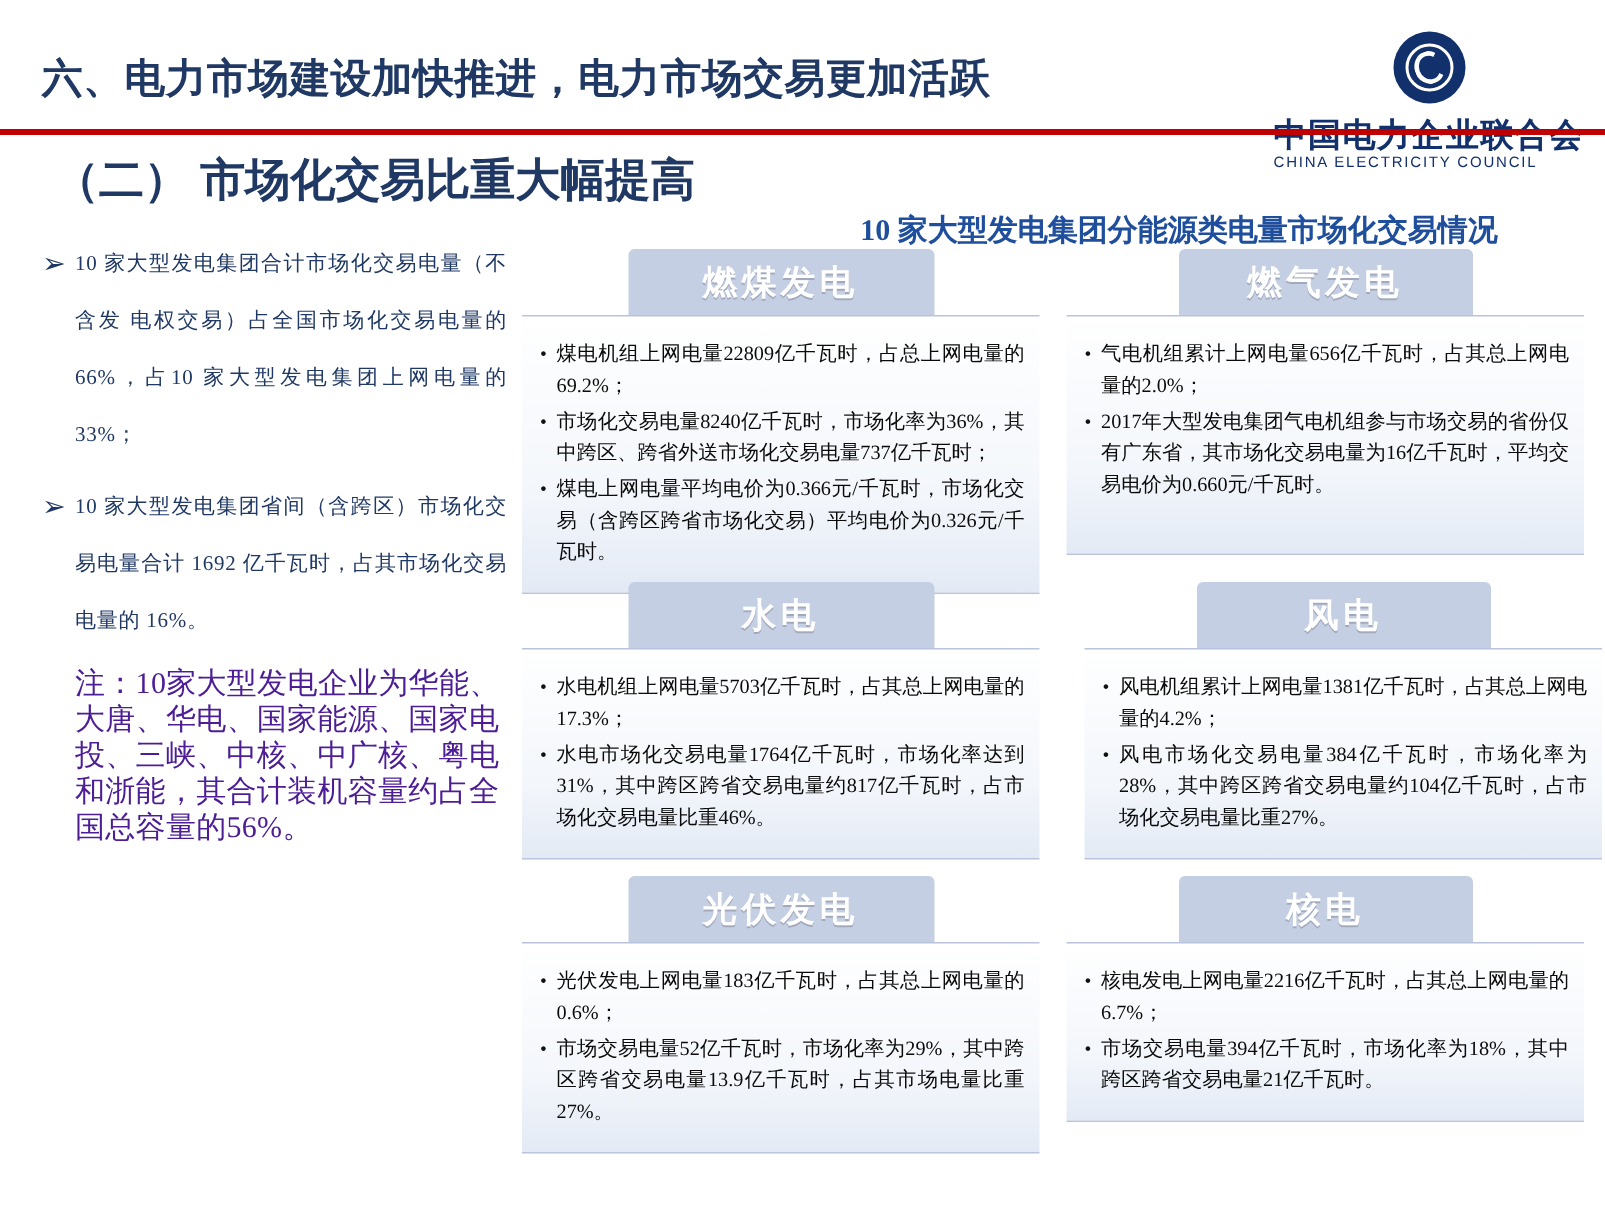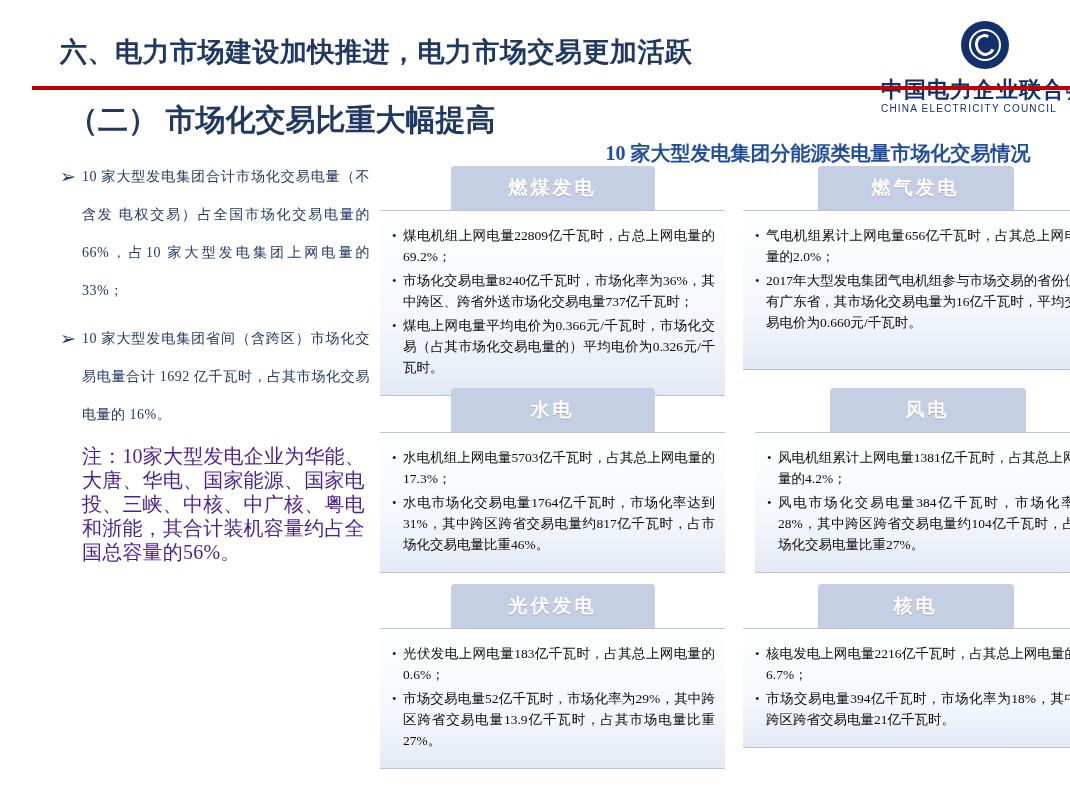--- a/index.html
+++ b/index.html
@@ -12,21 +12,20 @@
     background: #ffffff;
     font-family: "Liberation Sans", sans-serif;
     overflow: hidden;
     position: relative;
   }
   .slide {
     position: relative;
     width: 975px;
     height: 803px;
     box-sizing: border-box;
-    margin-left: 32px;
   }
 
   
   .header {
     position: absolute;
     left: 0; top: 0;
     width: 1070px;
     height: 88px;
   }
   .header-title {
@@ -194,21 +193,21 @@
     align-items: center;
     justify-content: center;
   }
   .cell.c2 .cell-head,
   .cell.c4 .cell-head,
   .cell.c6 .cell-head { width: 196px; }
 
   .cell-head-label {
     font-family: "Liberation Serif", serif;
     font-weight: bold;
-    font-size: 19px;
+    font-size: 23px;
     color: #ffffff;
     letter-spacing: 3px;
     text-shadow: 0 1px 0 rgba(0,0,0,0.18);
   }
   .cell-body {
     border-top: 1px solid #b9c4dc;
     border-bottom: 1px solid #b9c4dc;
     background: linear-gradient(to bottom, #ffffff 0%, #f3f6fb 65%, #e3eaf5 100%);
     padding: 14px 10px 14px 12px;
     min-height: 120px;
@@ -286,21 +285,21 @@
         <div class="cb-item">
           <span class="cb-dot">•</span>
           <span class="cb-text">煤电机组上网电量22809亿千瓦时，占总上网电量的69.2%；</span>
         </div>
         <div class="cb-item">
           <span class="cb-dot">•</span>
           <span class="cb-text">市场化交易电量8240亿千瓦时，市场化率为36%，其中跨区、跨省外送市场化交易电量737亿千瓦时；</span>
         </div>
         <div class="cb-item">
           <span class="cb-dot">•</span>
-          <span class="cb-text">煤电上网电量平均电价为0.366元/千瓦时，市场化交易（占其市场化交易电量的）平均电价为0.326元/千瓦时。</span>
+          <span class="cb-text">煤电上网电量平均电价为0.366元/千瓦时，市场化交易（含跨区跨省市场化交易）平均电价为0.326元/千瓦时。</span>
         </div>
       </div>
     </div>
 
     <div class="cell c2">
       <div class="cell-head">
         <span class="cell-head-label">燃气发电</span>
       </div>
       <div class="cell-body">
         <div class="cb-item">

